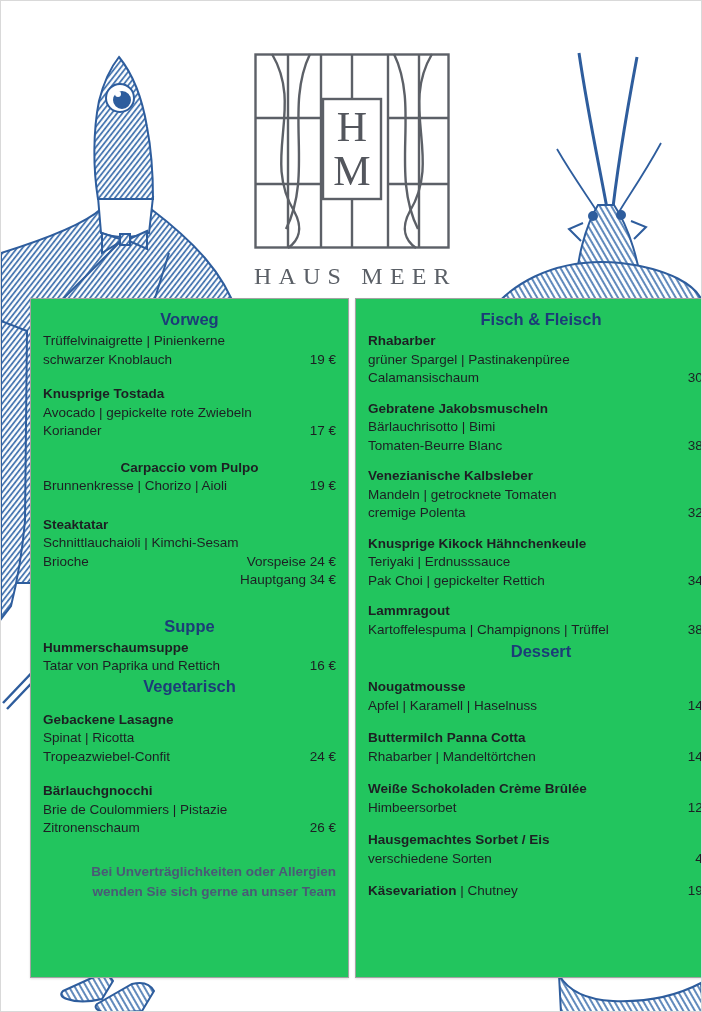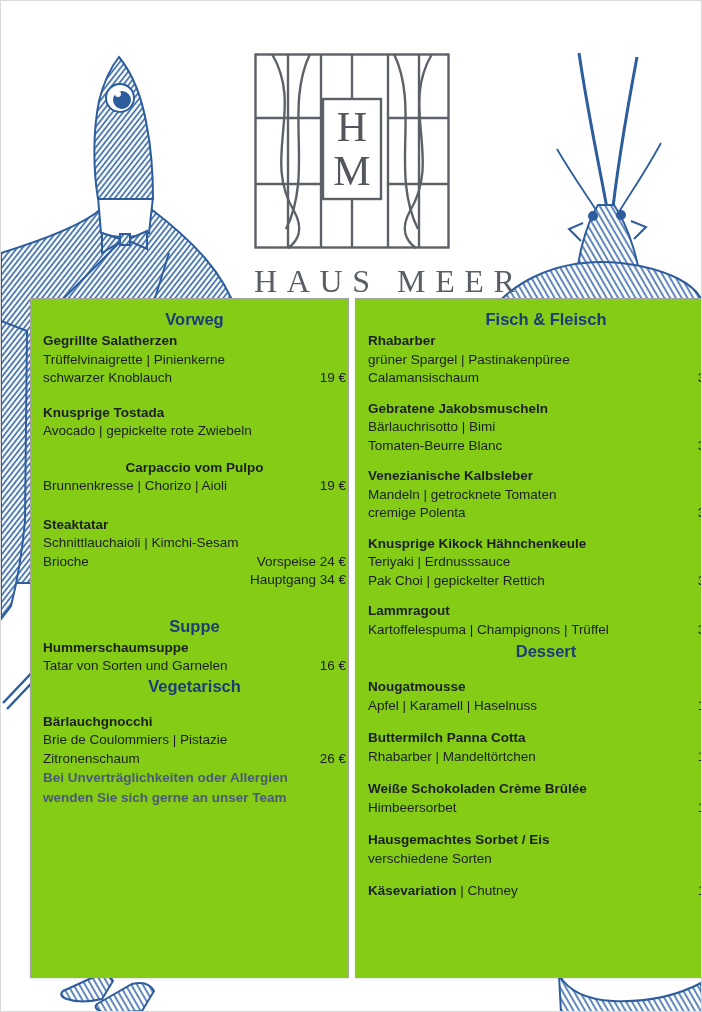--- a/index.html
+++ b/index.html
@@ -11,31 +11,31 @@
     box-sizing:border-box;
     overflow:hidden;
     font-family:"Liberation Sans", sans-serif;
     color:#1d1f23;
   }
   .deco{position:absolute;left:0;top:0;z-index:1;}
   .logo-wrap{position:absolute;left:253px;top:52px;width:196px;z-index:2;text-align:center;}
   .wordmark{
     margin-top:10px;
     font-family:"Liberation Serif", serif;
-    font-size:32px;
+    font-size:24px;
     letter-spacing:0.30em;
     color:#5a5f66;
     white-space:nowrap;
   }
   .panel{
     position:absolute;top:297px;height:680px;
-    background:#84cc16;
+    background:#22c55e;
     border:1.5px solid #a3a3a3;
     box-sizing:border-box;
-    padding:6px 2px 0 12px;
+    padding:6px 12px 0 12px;
     z-index:2;
     box-shadow:0 1px 2px rgba(0,0,0,0.12);
   }
   .panel.left{left:29px;width:319px;}
   .panel.right{left:354px;width:372px;}
   .section-header{
     text-align:center;
     font-weight:bold;
     font-size:16.5px;
     line-height:21px;
@@ -44,21 +44,22 @@
   .sh-top{margin-top:4px;}
   .sh-suppe{margin-top:26px;}
   .sh-veg{}
   .sh-dessert{margin-top:2px;margin-bottom:2px;}
   .item{margin-top:12px;font-size:13.5px;line-height:18.5px;}
   .item.d{margin-top:14px;}
   .item-title{font-weight:bold;}
   .row{display:flex;justify-content:space-between;}
   .row .price{white-space:nowrap;padding-left:8px;}
   .note{
-    text-align:left;
+    margin-top:24px;
+    text-align:right;
     font-weight:bold;
     font-size:13.5px;
     line-height:20px;
     color:#4a5a76;
   }
 </style>
 </head>
 <body>
 
 <div class="page">
@@ -134,35 +135,38 @@
       <text x="98" y="88" text-anchor="middle" font-family="Liberation Serif, serif" font-size="42" fill="#53565d">H</text>
       <text x="98" y="132" text-anchor="middle" font-family="Liberation Serif, serif" font-size="42" fill="#53565d">M</text>
     </svg>
     <div class="wordmark">HAUS MEER</div>
   </div>
 
   <div class="panel left">
     <div class="section-header sh-top">Vorweg</div>
 
     <div class="item" style="margin-top:2px;">
-      <div class="item-title">Gegrillte Salatherzen</div>
       <div class="row">
           <span>Trüffelvinaigrette | Pinienkerne</span>
         </div>
       <div class="row">
           <span>schwarzer Knoblauch</span>
           <span class="price">19 €</span>
         </div>
     </div>
 
     <div class="item" style="margin-top:16px;">
       <div class="item-title">Knusprige Tostada</div>
       <div class="row">
           <span>Avocado | gepickelte rote Zwiebeln</span>
         </div>
+      <div class="row">
+          <span>Koriander</span>
+          <span class="price">17 €</span>
+        </div>
     </div>
 
     <div class="item" style="margin-top:18px;text-align:center;">
       <div class="item-title">Carpaccio vom Pulpo</div>
       <div class="row">
           <span>Brunnenkresse | Chorizo | Aioli</span>
           <span class="price">19 €</span>
         </div>
     </div>
 
@@ -179,27 +183,37 @@
           <span></span>
           <span class="price">Hauptgang 34 €</span>
         </div>
     </div>
 
     <div class="section-header sh-suppe">Suppe</div>
 
     <div class="item" style="margin-top:2px;">
       <div class="item-title">Hummerschaumsuppe</div>
       <div class="row">
-          <span>Tatar von Sorten und Garnelen</span>
+          <span>Tatar von Paprika und Rettich</span>
           <span class="price">16 €</span>
         </div>
     </div>
 
     <div class="section-header sh-veg">Vegetarisch</div>
 
+    <div class="item" style="margin-top:14px;">
+      <div class="item-title">Gebackene Lasagne</div>
+      <div class="row">
+          <span>Spinat | Ricotta</span>
+        </div>
+      <div class="row">
+          <span>Tropeazwiebel-Confit</span>
+          <span class="price">24 €</span>
+        </div>
+    </div>
 
     <div class="item" style="margin-top:16px;">
       <div class="item-title">Bärlauchgnocchi</div>
       <div class="row">
           <span>Brie de Coulommiers | Pistazie</span>
         </div>
       <div class="row">
           <span>Zitronenschaum</span>
           <span class="price">26 €</span>
         </div>

